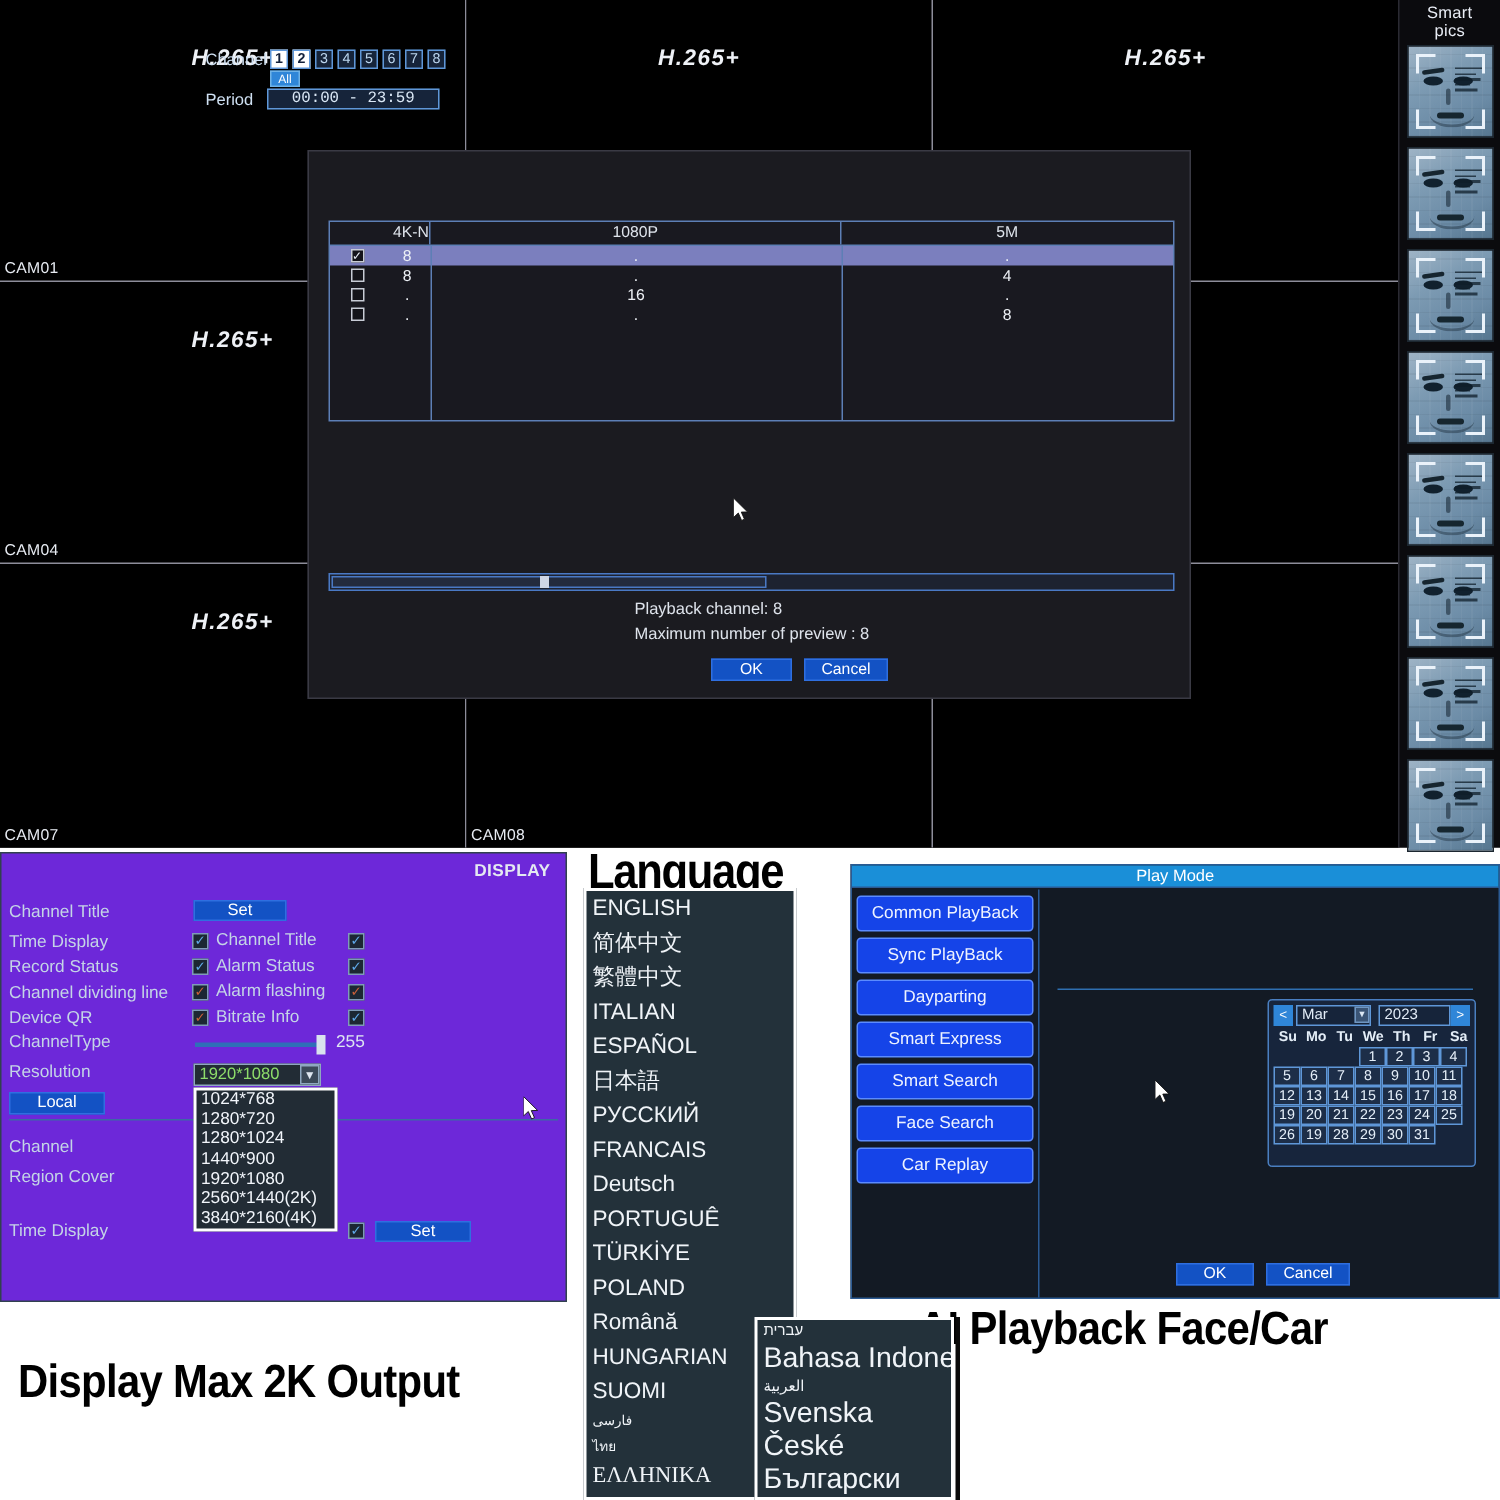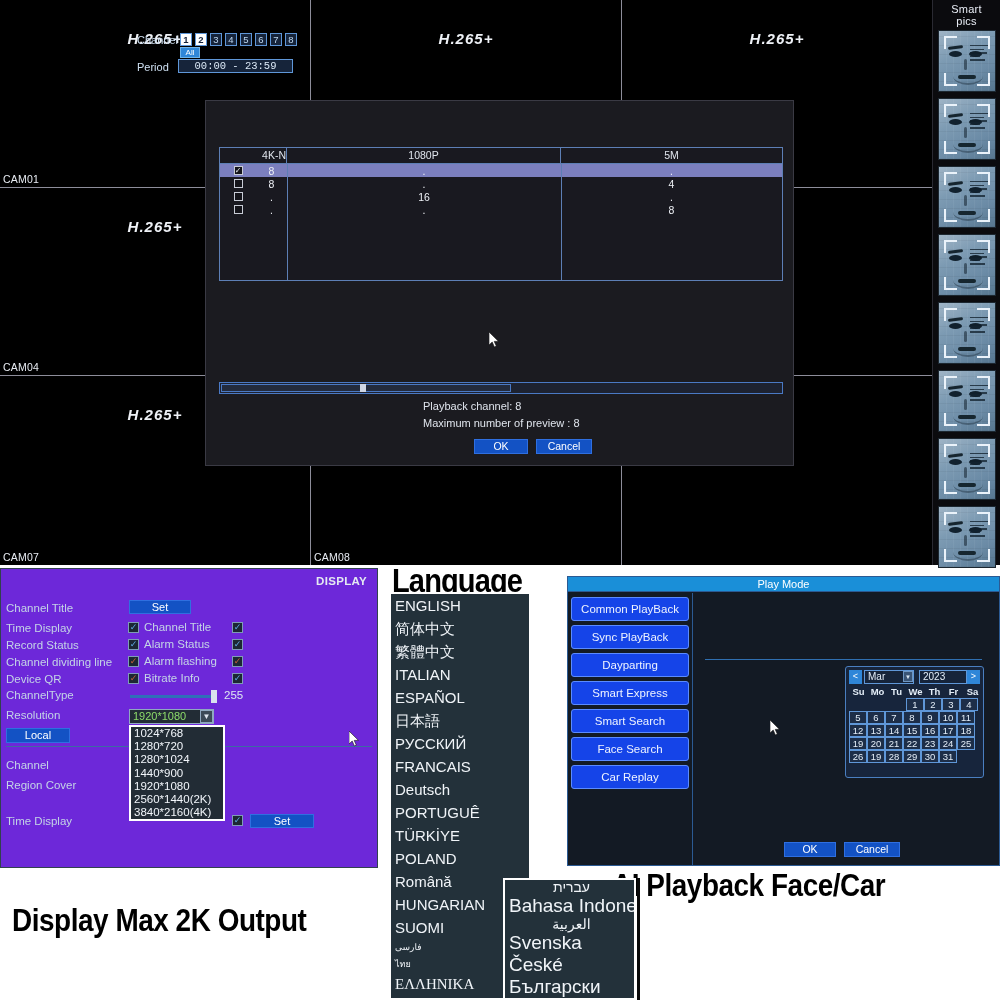--- a/index.html
+++ b/index.html
@@ -109,21 +109,21 @@
   #language-title { position:absolute; left:392px; top:562px; font-family:"Liberation Sans Narrow","Liberation Sans",sans-serif;
       font-weight:bold; font-size:33px; color:#000; letter-spacing:-1px; transform:scaleX(.88); transform-origin:left top; }
   #lang-listA { position:absolute; left:389px; top:592px; width:142px; height:408px;
       background:#23313a; border:2px solid #ffffff; overflow:hidden; }
   #lang-listA div { color:#f0f4f8; font-size:15px; line-height:23px; padding-left:4px; white-space:nowrap; }
   #lang-listA div.sm { font-size:9px; line-height:17px; }
   #lang-listA div.serif { font-family:"Liberation Serif", serif; }
   #lang-listB { position:absolute; left:503px; top:878px; width:133px; height:122px;
       background:#23313a; border:2px solid #ffffff; overflow:hidden; z-index:6; }
   #lang-listB div { color:#f0f4f8; font-size:19px; line-height:22px; padding-left:4px; white-space:nowrap; }
-  #lang-listB div.sm { font-size:14px; line-height:15px;text-align:center; }
+  #lang-listB div.sm { font-size:10px; line-height:15px; }
   #lang-divider { position:absolute; left:637px; top:878px; width:3px; height:122px; background:#0a0a0a; z-index:7;}
 
   
   #playmode-panel { position:absolute; left:567px; top:576px; width:433px; height:290px;
       background:#131a24; border:1px solid #2b5a93; }
   #pm-title { height:15px; background:#1a8fd8; color:#ffffff; font-size:11px; text-align:center; line-height:14px;
       border-bottom:1px solid #2b5a93; }
   #pm-sidebar { position:absolute; left:0; top:16px; width:125px; bottom:0; border-right:1px solid #2b5a93; }
   .pm-btn { margin:4px auto 0; width:118px; height:24px; background:#1544e8; border:1px solid #5b8bff;
       border-radius:3px; color:#eef3ff; font-size:11.5px; text-align:center; line-height:22px; cursor:pointer; }

